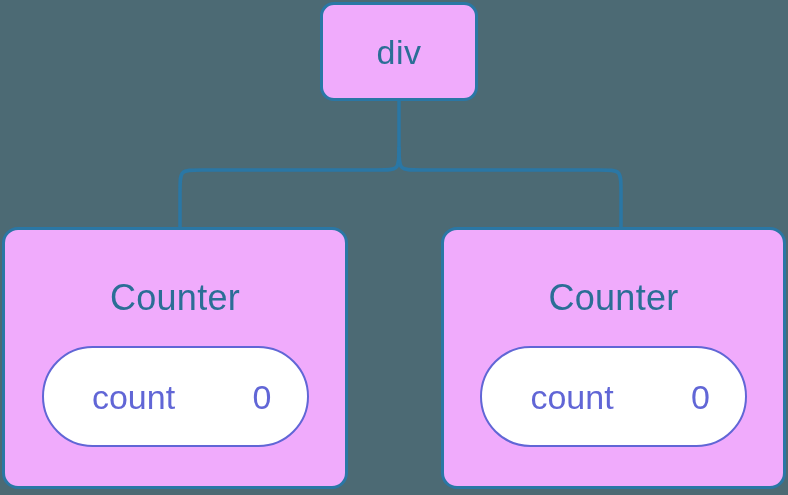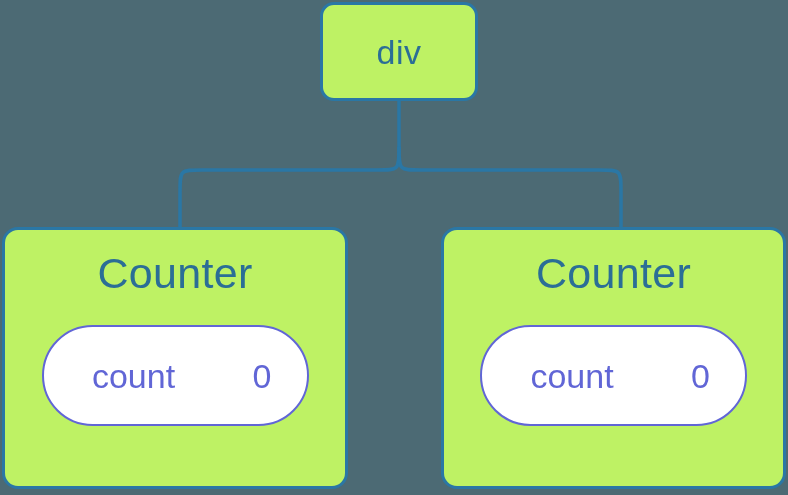--- a/index.html
+++ b/index.html
@@ -24,21 +24,21 @@
     position: absolute;
     left: 0;
     top: 0;
     width: 788px;
     height: 495px;
   }
 
   
   .node-box {
     position: absolute;
-    background: #bef264;
+    background: #f0abfc;
     border: 3px solid #2a77a5;
     border-radius: 14px;
     box-sizing: border-box;
   }
 
   
   #node-root {
     left: 320px;
     top: 2px;
     width: 158px;
@@ -67,23 +67,23 @@
     left: 2px;
     width: 346px;
   }
   #node-child-right {
     left: 441px;
     width: 345px;
   }
 
   .child-box .node-title {
     color: #2b6e96;
-    font-size: 43px;
+    font-size: 36px;
     line-height: 1;
-    margin-top: 22px;
+    margin-top: 50px;
     letter-spacing: 0.3px;
   }
 
   
   .state-pill {
     position: relative;
     margin-top: 30px;
     height: 101px;
     border: 2px solid #6166d6;
     border-radius: 52px;

